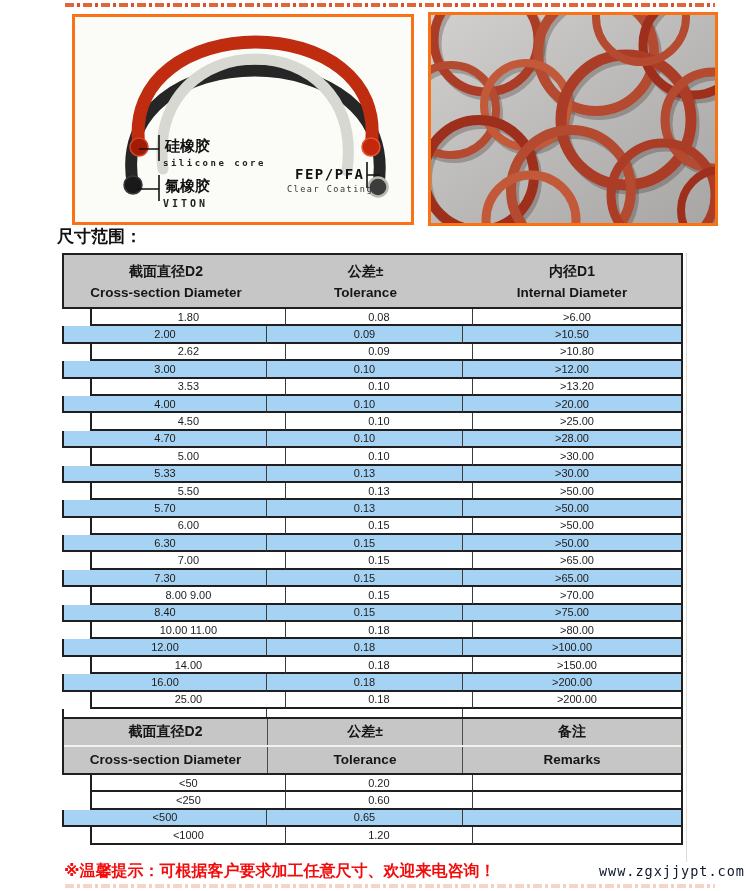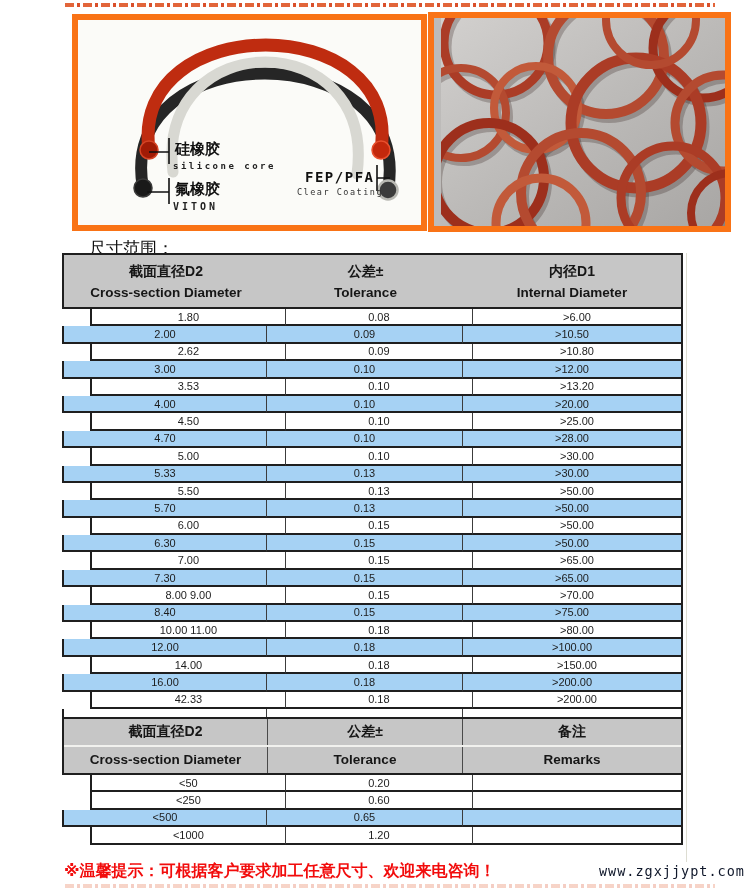--- a/index.html
+++ b/index.html
@@ -8,29 +8,29 @@
 
   
   .dashrule{position:absolute;left:65px;width:650px;height:4px;
     background:repeating-linear-gradient(90deg,
       var(--dash) 0 9px, transparent 9px 12px,
       var(--dash2) 12px 15px, transparent 15px 18px);}
   #dash-top{top:3px;}
   #dash-bottom{top:884px;opacity:.28;}
 
   
-  .imgbox{position:absolute;border:6px solid #f97316;overflow:hidden;background:#fbfbf8;padding-left:7px;}
+  .imgbox{position:absolute;border:3px solid #f97316;overflow:hidden;background:#fbfbf8;}
   #diagram-box{left:72px;top:14px;width:336px;height:205px;}
   #photo-box{left:428px;top:12px;width:284px;height:208px;background:#bdbbb9;}
   svg{display:block;}
   .cjk-label{font-family:"Liberation Sans","DejaVu Sans",sans-serif;font-weight:bold;}
   .mono-label{font-family:"DejaVu Sans Mono",monospace;}
 
   
-  #heading{position:absolute;left:57px;top:237px;font-size:17px;font-weight:normal;color:#111;margin-left:32px;}
+  #heading{position:absolute;left:57px;top:225px;font-size:17px;font-weight:bold;color:#111;}
 
   
   #tablewrap{position:absolute;left:62px;top:253px;width:621px;}
   .ghost-line{position:absolute;left:686px;top:253px;width:1px;height:609px;background:#ddddd2;}
 
   .thead-plain{box-sizing:border-box;width:621px;height:56px;background:var(--hdr);
     border:2px solid var(--bdr);display:flex;}
   .thead-plain .hcell{display:flex;flex-direction:column;align-items:center;justify-content:center;gap:4px;}
   .hcn{font-size:14px;font-weight:bold;color:#161616;}
   .hen{font-size:13.5px;font-weight:bold;color:#161616;}
@@ -273,21 +273,21 @@
           <div class="cell c1">14.00</div>
           <div class="cell c2">0.18</div>
           <div class="cell c3">&gt;150.00</div>
         </div>
         <div class="trow blue">
           <div class="cell c1">16.00</div>
           <div class="cell c2">0.18</div>
           <div class="cell c3">&gt;200.00</div>
         </div>
         <div class="trow white">
-          <div class="cell c1">42.33</div>
+          <div class="cell c1">25.00</div>
           <div class="cell c2">0.18</div>
           <div class="cell c3">&gt;200.00</div>
         </div>
       </div>
 
     <div class="spacer-row">
       <div class="scell c1"></div>
       <div class="scell c2"></div>
       <div class="scell c3"></div>
     </div>

